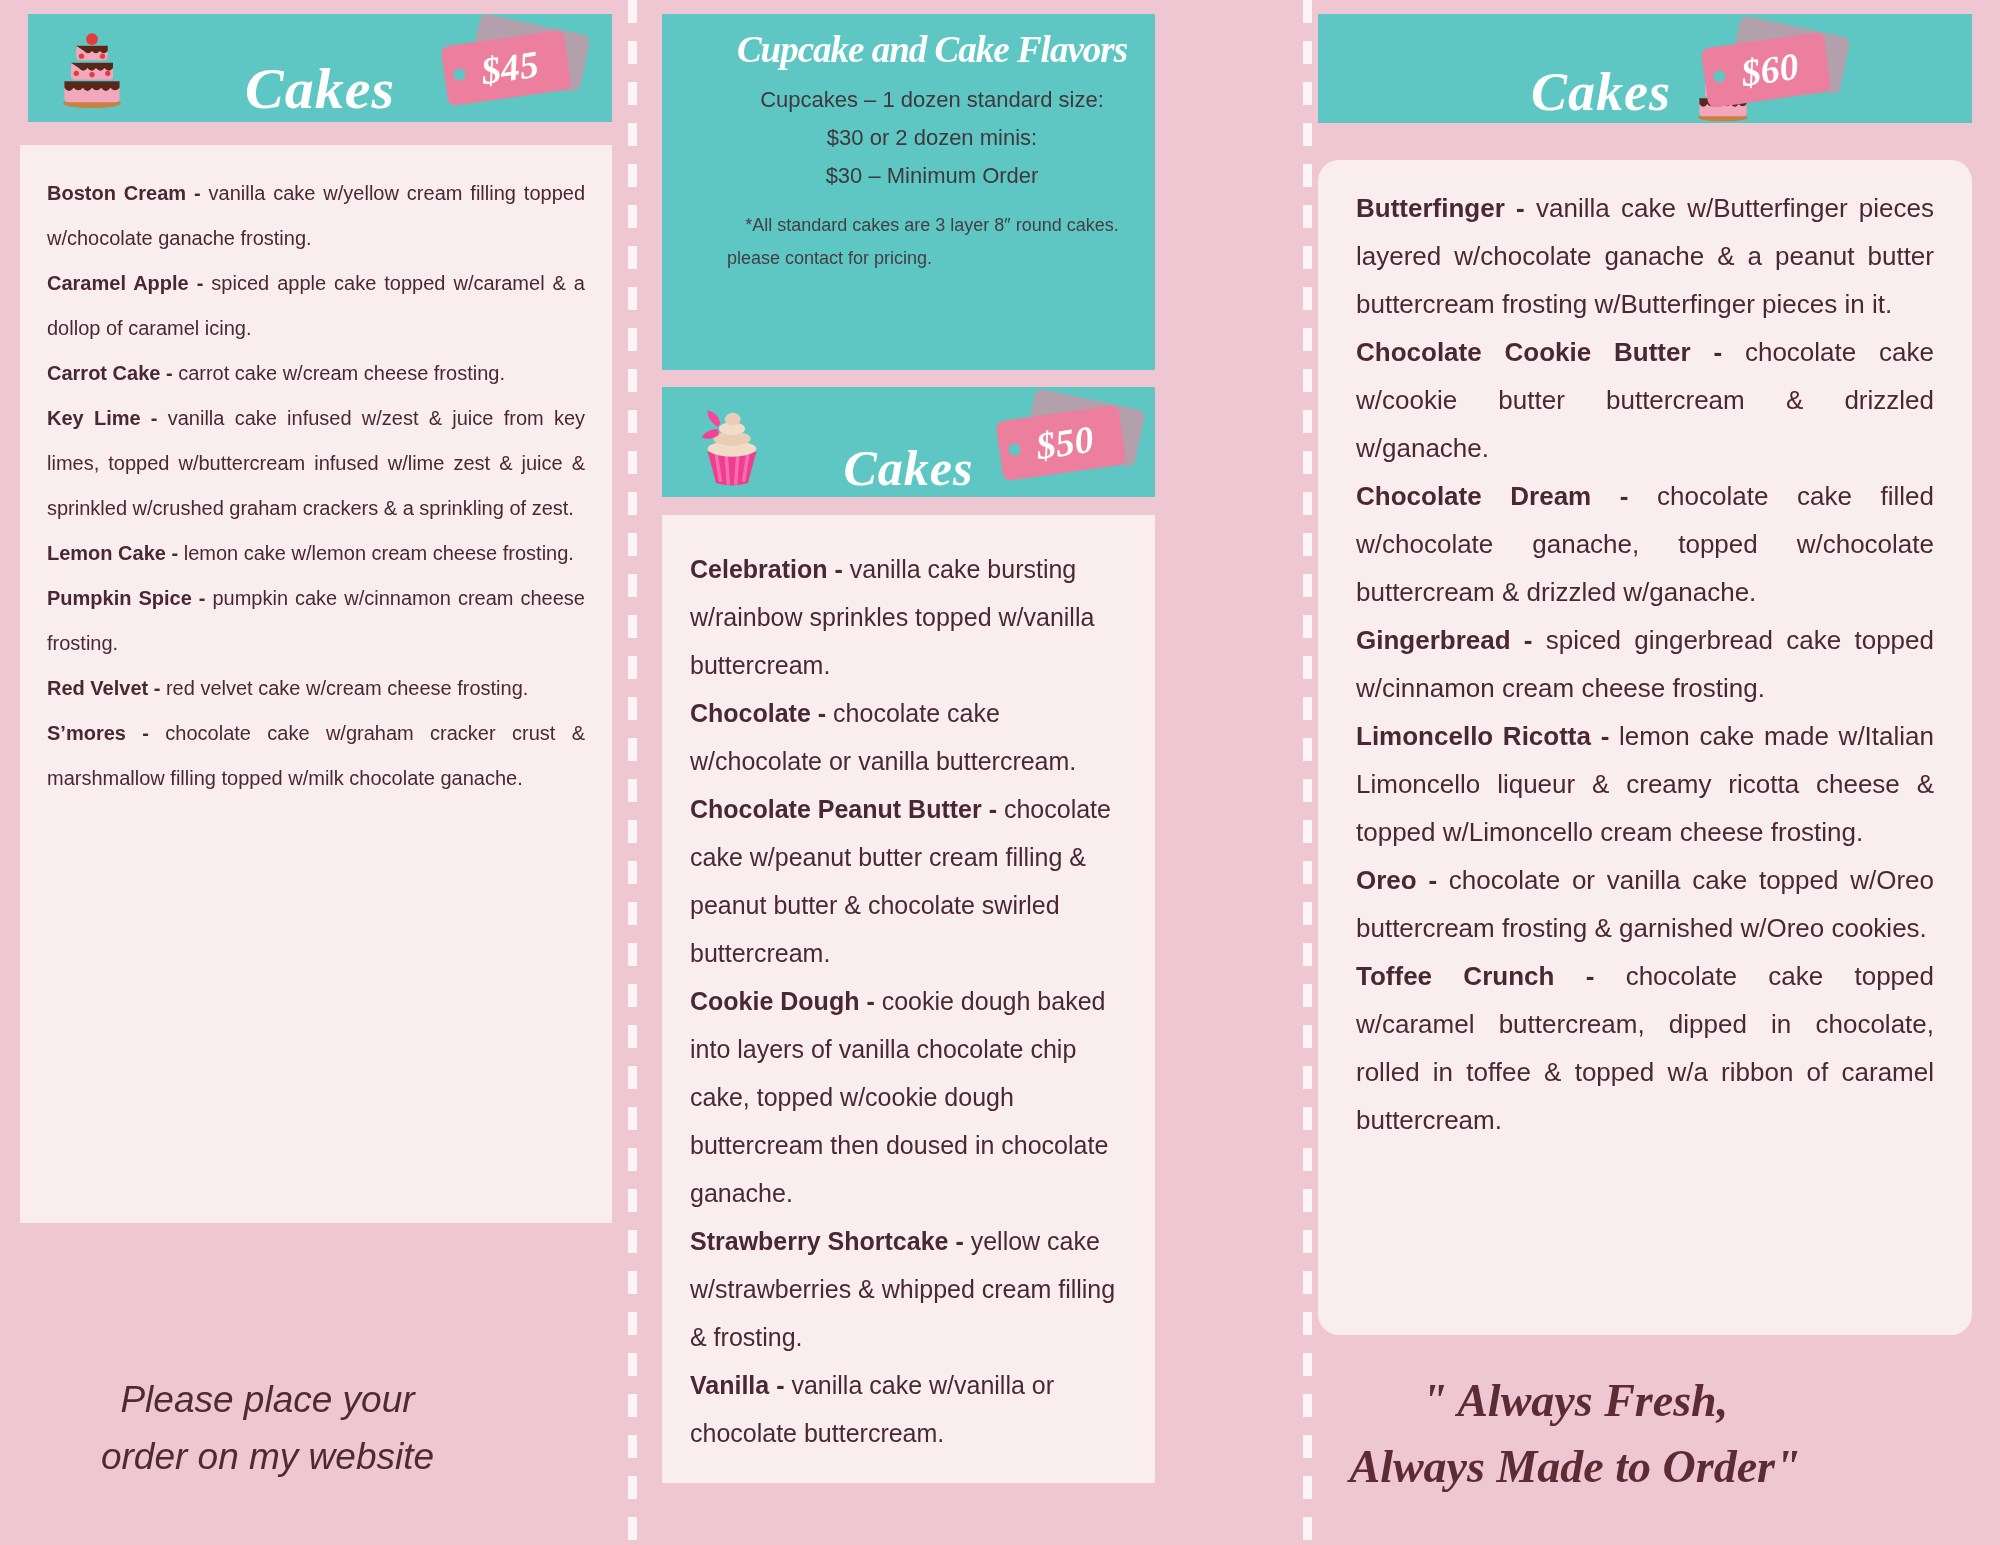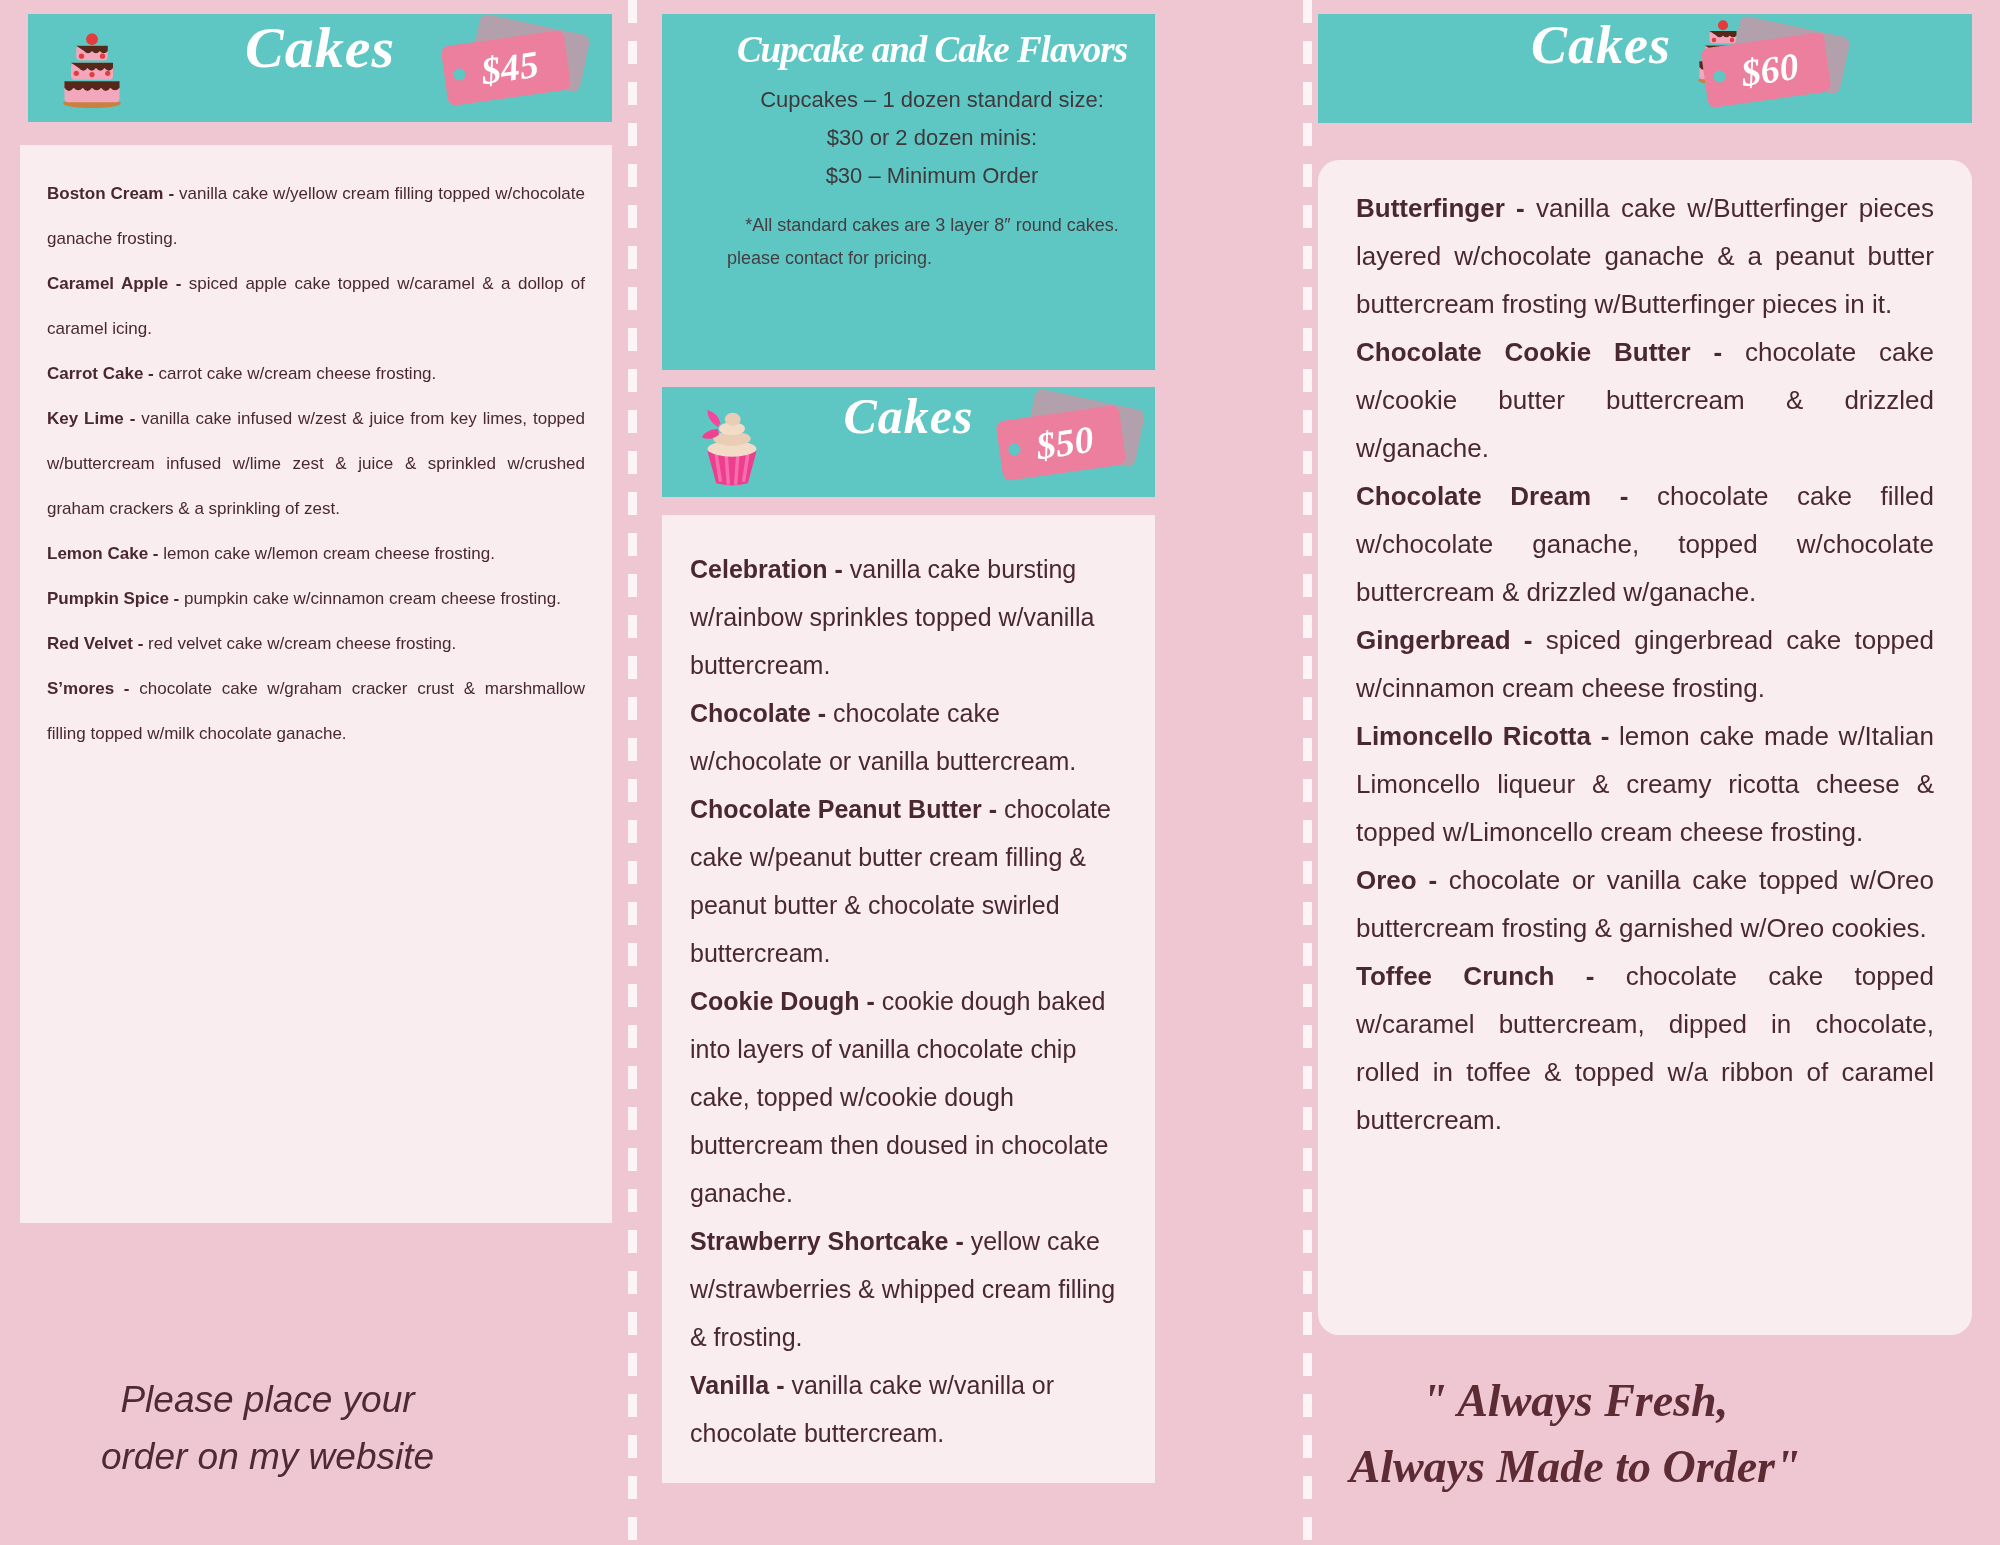--- a/index.html
+++ b/index.html
@@ -6,21 +6,21 @@
   .canvas{position:relative;width:2000px;height:1545px;background:#eec7d3;
           font-family:"Liberation Sans",sans-serif;overflow:hidden;}
 
   
   .fold{position:absolute;top:0;bottom:0;width:9px;
         background:repeating-linear-gradient(to bottom,#fdf4f7 0 23px,rgba(0,0,0,0) 23px 41px);}
   .fold-1{left:628px;} .fold-2{left:1303px;}
 
   
   .teal{background:#5fc7c3;}
-  .teal-header{position:absolute;display:flex;align-items:flex-start;justify-content:center;}
+  .teal-header{position:absolute;display:flex;align-items:flex-end;justify-content:center;}
   .header-left{left:28px;top:14px;width:584px;height:108px;}
   .header-mid{left:662px;top:387px;width:493px;height:110px;}
   .header-right{left:1318px;top:14px;width:654px;height:109px;}
 
   .script{font-family:cursive;font-style:italic;font-weight:700;color:#ffffff;}
   .title-big{font-size:58px;letter-spacing:1px;}
   .header-mid .title-big{font-size:50px;}
   .header-right .title-big{font-size:54px;}
 
   
@@ -40,21 +40,21 @@
   .info-box{position:absolute;left:662px;top:14px;width:493px;height:356px;text-align:center;box-sizing:border-box;padding-left:47px;}
   .info-title{font-size:37px;letter-spacing:-1px;margin-top:14px;white-space:nowrap;}
   .pricing{margin-top:10px;}
   .price-line{font-weight:400;color:#3f383c;font-size:22px;line-height:38px;white-space:nowrap;text-align:center;}
   .notes{margin-top:14px;}
   .note-line{color:#443e42;font-size:18px;line-height:33px;white-space:nowrap;text-align:center;}
   .notes .note-line:last-child{text-align:left;padding-left:18px;}
 
   
   .content-box{position:absolute;background:#f9edf0;color:#492833;box-sizing:border-box;}
-  .box-left {left:20px;  top:145px;width:592px;height:1078px;padding:26px 27px;font-size:17px;line-height:45px;text-align:justify;}
+  .box-left {left:20px;  top:145px;width:592px;height:1078px;padding:26px 27px;font-size:20px;line-height:45px;text-align:justify;}
   .box-mid  {left:662px; top:515px;width:493px;height:968px; padding:30px 28px;font-size:25px;line-height:48px;}
   .box-right{left:1318px;top:160px;width:654px;height:1175px;padding:24px 38px;font-size:26px;line-height:48px;text-align:justify;border-radius:21px;}
   .menu-item{margin:0;}
   .item-name{font-weight:700;}
 
   
   .left-footer{position:absolute;left:0;top:1371px;width:535px;text-align:center;color:#4d2a34;}
   .cta{font-style:italic;font-size:37px;line-height:57px;}
   .website{margin-top:28px;font-size:31px;letter-spacing:.5px;}
 

